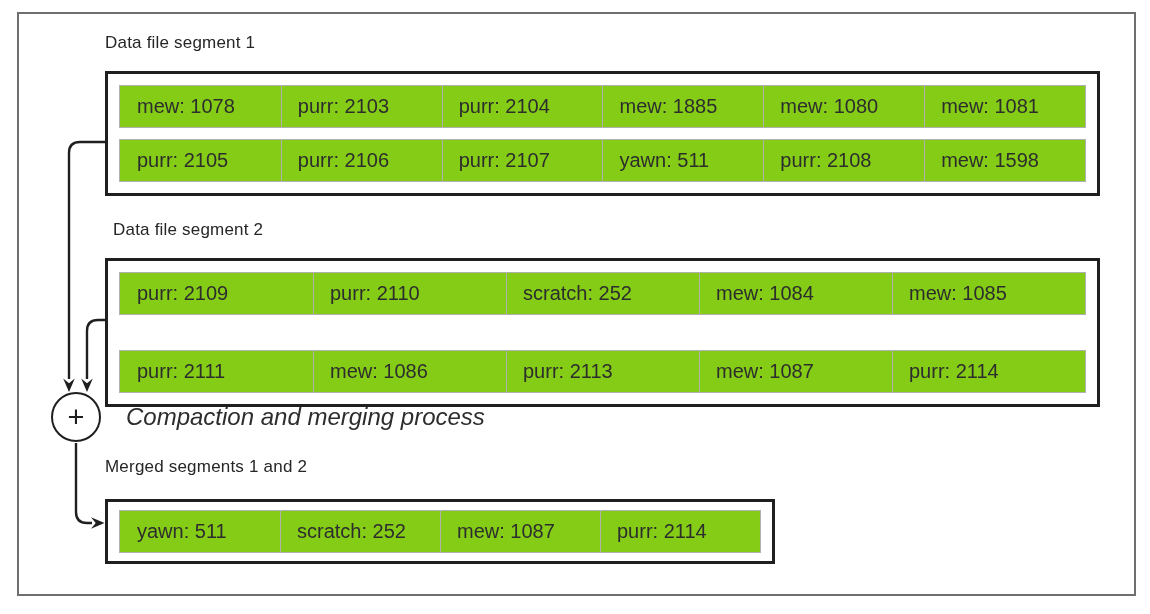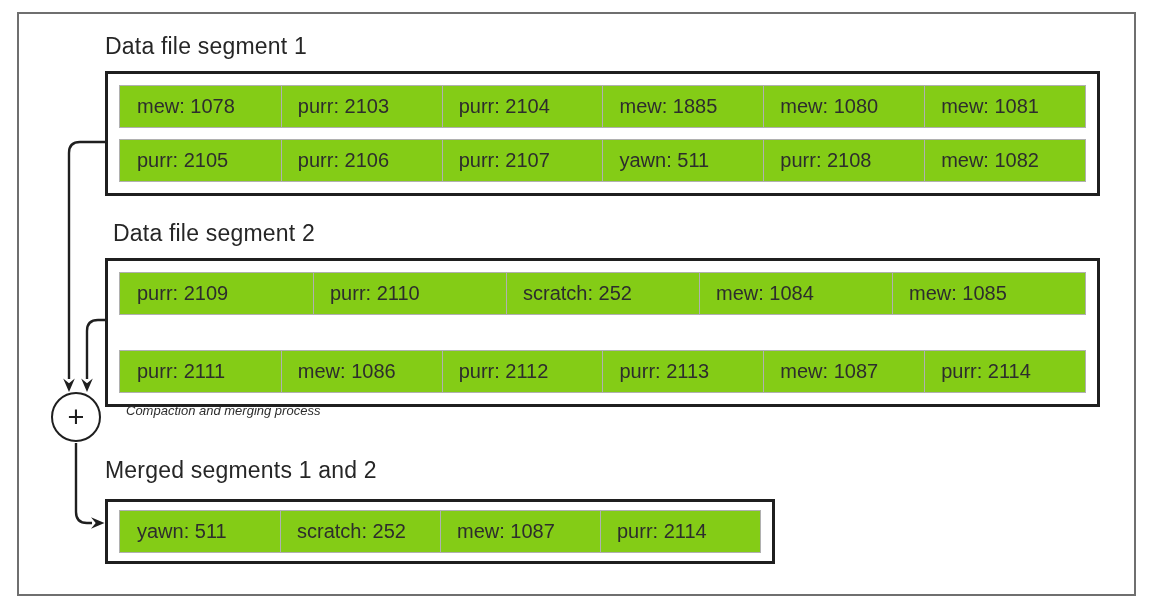--- a/index.html
+++ b/index.html
@@ -13,21 +13,21 @@
   }
   .frame {
     position: absolute;
     left: 17px; top: 12px;
     width: 1119px; height: 584px;
     border: 2px solid #6f6f6f;
     background: #ffffff;
   }
   .seg-title {
     position: absolute;
-    font-size: 23px;
+    font-size: 17px;
     color: #262626;
     letter-spacing: 0.2px;
     white-space: nowrap;
   }
   .seg-box {
     position: absolute;
     border: 3px solid #1f1f1f;
     background: #ffffff;
     padding: 11px;
     display: flex;
@@ -63,21 +63,21 @@
     align-items: center;
     justify-content: center;
     font-size: 29px;
     color: #1f1f1f;
     z-index: 2;
   }
   .process-label {
     position: absolute;
     left: 126px; top: 403px;
     font-style: italic;
-    font-size: 13px;
+    font-size: 24px;
     color: #2d2d2d;
     white-space: nowrap;
   }
   svg.arrows {
     position: absolute;
     left: 0; top: 0;
     width: 1150px; height: 614px;
     z-index: 1;
     pointer-events: none;
   }
@@ -109,37 +109,36 @@
     <div class="cell">mew: 1885</div>
     <div class="cell">mew: 1080</div>
     <div class="cell">mew: 1081</div>
   </div>
   <div class="seg-row">
     <div class="cell">purr: 2105</div>
     <div class="cell">purr: 2106</div>
     <div class="cell">purr: 2107</div>
     <div class="cell">yawn: 511</div>
     <div class="cell">purr: 2108</div>
-    <div class="cell">mew: 1082</div>
+    <div class="cell">mew: 1598</div>
   </div>
 </div>
 
 <div class="seg-title" style="left:113px; top:220px;">Data file segment 2</div>
 <div class="seg-box" style="left:105px; top:258px; width:995px; height:149px;">
   <div class="seg-row">
     <div class="cell">purr: 2109</div>
     <div class="cell">purr: 2110</div>
     <div class="cell">scratch: 252</div>
     <div class="cell">mew: 1084</div>
     <div class="cell">mew: 1085</div>
   </div>
   <div class="seg-row">
     <div class="cell">purr: 2111</div>
     <div class="cell">mew: 1086</div>
-    <div class="cell">purr: 2112</div>
     <div class="cell">purr: 2113</div>
     <div class="cell">mew: 1087</div>
     <div class="cell">purr: 2114</div>
   </div>
 </div>
 
 <div class="merge-node">
   <span>+</span>
 </div>
 <div class="process-label">Compaction and merging process</div>

